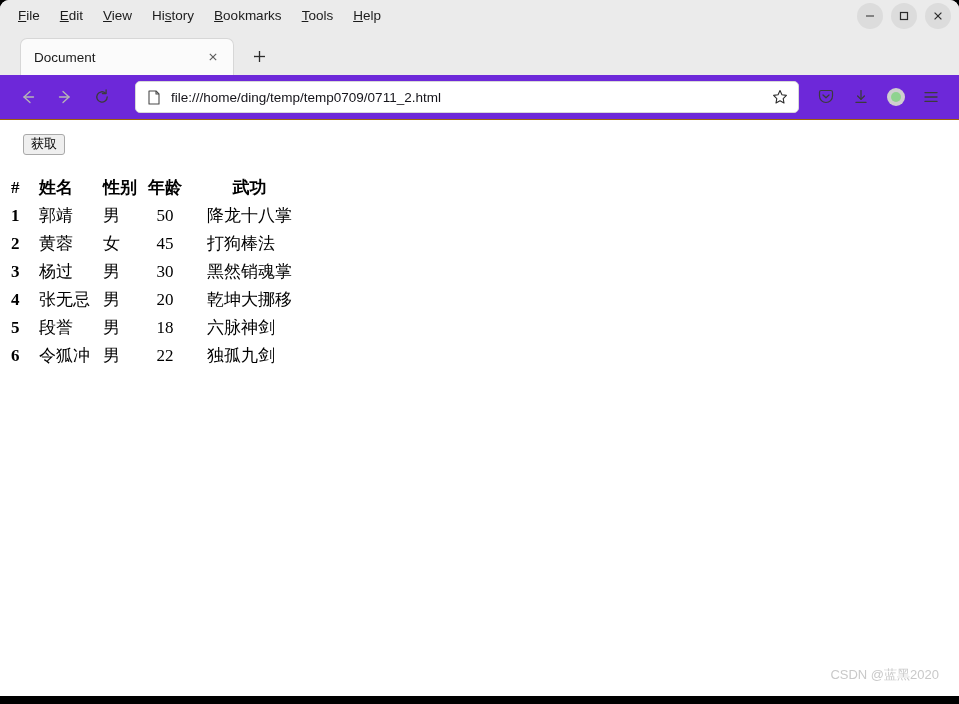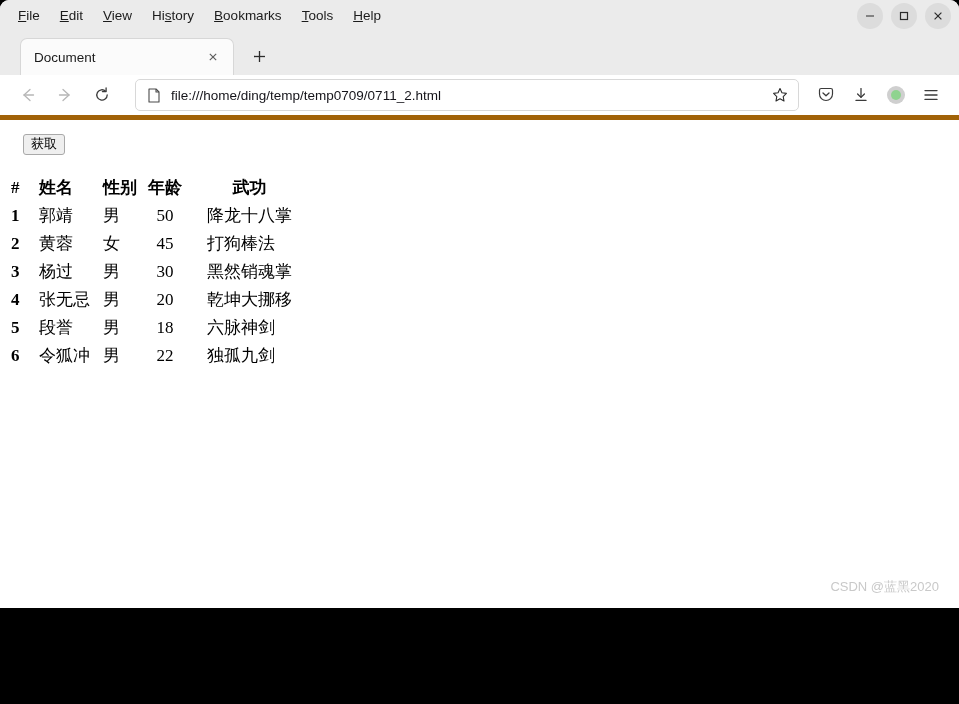--- a/index.html
+++ b/index.html
@@ -11,21 +11,21 @@
     height: 704px;
     background: #000;
     font-family: "Liberation Sans", sans-serif;
     overflow: hidden;
   }
 
   #window {
     position: absolute;
     left: 0; top: 0;
     width: 959px;
-    height: 608px;
+    height: 696px;
     background: #ebebeb;
     border-radius: 9px 9px 0 0;
     overflow: hidden;
     display: flex;
     flex-direction: column;
   }
 
   
   .menubar {
     height: 32px;
@@ -108,22 +108,22 @@
     margin: 0 0 4px 10px;
     display: flex;
     align-items: center;
     justify-content: center;
     color: #2b2b2b;
   }
 
   
   .navbar {
     height: 45px;
-    background: #ffffff;
-    border-bottom: 5px solid #a16207;
+    background: #6d28d9;
+    border-bottom: 1px solid #a16207;
     display: flex;
     align-items: center;
     padding: 0 12px;
     box-sizing: border-box;
     flex: none;
   }
   .navbtn {
     width: 32px;
     height: 32px;
     display: flex;

